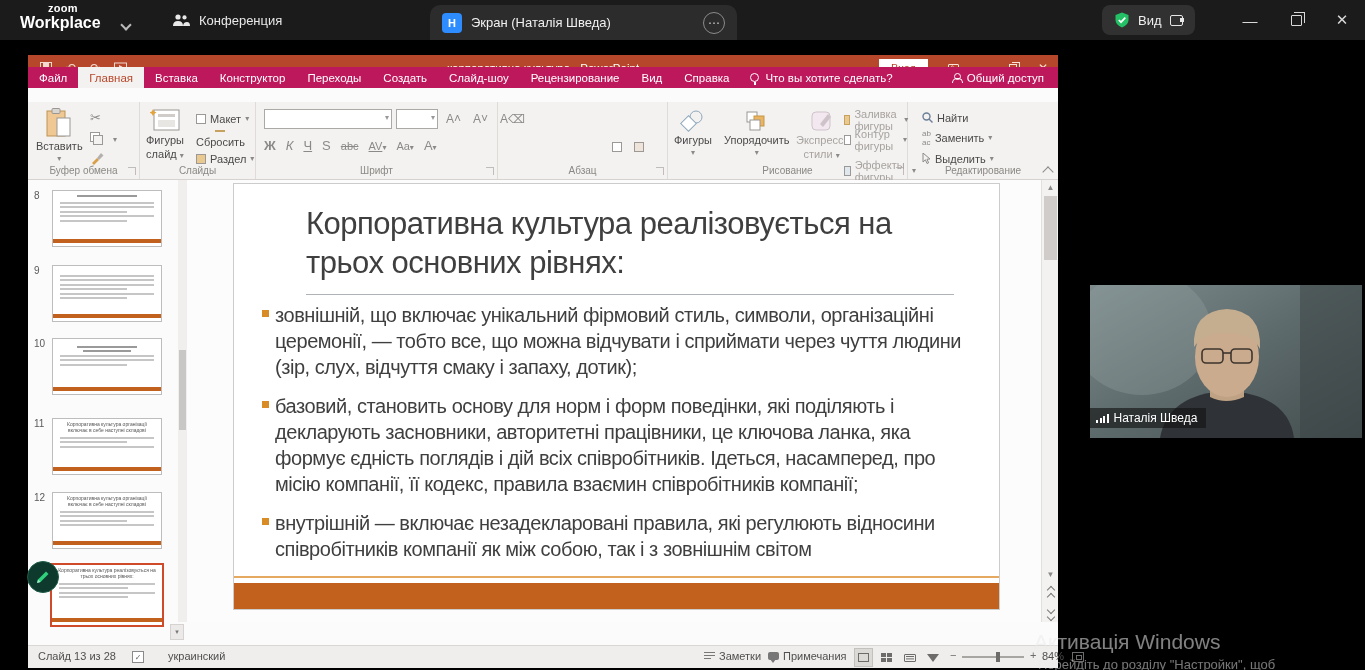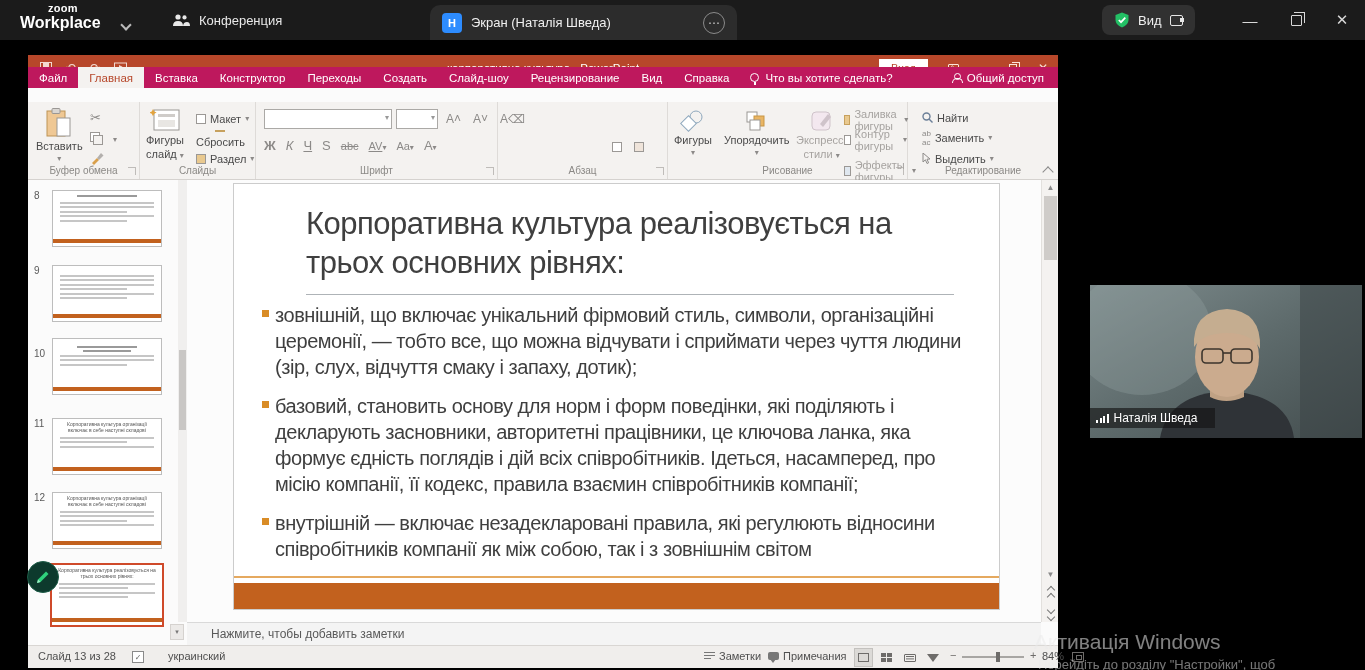--- a/index.html
+++ b/index.html
@@ -116,21 +116,21 @@
   .zhandle { position:absolute; top:-4px; left:34px; width:4px; height:10px; background:#6e6c6a; }
   .fitbox { display:inline-block; width:12px; height:10px; border:1.3px solid #6e6c6a; position:relative; }
   .fitbox::after { content:""; position:absolute; left:2.5px; top:2px; width:4px; height:3px; border:1.2px solid #6e6c6a; }
   .bubble { display:inline-block; width:11px; height:8px; background:#777; border-radius:2px; position:relative; }
   .bubble::after { content:""; position:absolute; left:2px; bottom:-3px; border-left:3px solid transparent; border-right:3px solid transparent; border-top:4px solid #777; }
   .noteslines { display:inline-block; width:11px; height:9px; position:relative; }
   .noteslines i { position:absolute; left:0; right:0; height:1.4px; background:#777; }
 
   
   .webcam { position:absolute; left:1090px; top:285px; width:272px; height:153px; background:#5c686a; overflow:hidden; }
-  .cam-label { position:absolute; left:0px; bottom:10px; background:rgba(20,20,20,.65); color:#fff; font-size:12px; padding:3px 18px 3px 6px; display:flex; align-items:center; gap:5px; }
+  .cam-label { position:absolute; left:0px; bottom:10px; background:rgba(20,20,20,.65); color:#fff; font-size:12px; padding:3px 9px 3px 6px; display:flex; align-items:center; gap:5px; }
   .micbars { display:inline-flex; align-items:flex-end; gap:1.5px; height:10px; }
   .micbars i { width:2px; background:#fff; display:inline-block; }
 
   
   .annot { position:absolute; left:27px; top:561px; width:32px; height:32px; border-radius:50%; background:#0d3a2d; border:1px solid #1d5c47; display:flex; align-items:center; justify-content:center; }
 
   
   .wm1 { position:absolute; left:1034px; top:630px; font-size:21px; color:rgba(235,235,235,.55); }
   .wm2 { position:absolute; left:1038px; top:657px; font-size:13px; color:rgba(235,235,235,.5); white-space:nowrap; }
 </style>
@@ -416,21 +416,21 @@
       <div style="height:6px;"></div>
       <div class="tl"></div>
         <div class="tl"></div>
         <div class="tl"></div>
         <div class="tl short"></div>
         <div class="tl"></div>
         <div class="tl short"></div>
       <div class="obar"></div>
     </div>
 
-    <span class="tnum" style="left:6px; top:168px;">10</span>
+    <span class="tnum" style="left:6px; top:158px;">10</span>
     <div class="thumb" style="top:158px;">
       <div style="height:5px;"></div>
       <div class="tl" style="margin:2px 24px; background:#9a9a9a;"></div>
       <div class="tl" style="margin:2px 30px; background:#9a9a9a;"></div>
       <div class="tl"></div>
         <div class="tl"></div>
         <div class="tl short"></div>
       <div class="obar"></div>
     </div>
 
@@ -488,23 +488,20 @@
         <span class="dchev up"></span>
         <span class="dchev up"></span>
       </span>
     <span class="dblchev" style="bottom:0;">
         <span class="dchev down"></span>
         <span class="dchev down"></span>
       </span>
   </div>
 
   <div class="notes-splitter">▾</div>
-  <div class="notes">
-    <span>Нажмите, чтобы добавить заметки</span>
-  </div>
 
   <div class="statusbar">
     <span class="st" style="left:10px;">Слайд 13 из 28</span>
     <span class="st spellbox" style="left:104px; top:5px;">✓</span>
     <span class="st" style="left:140px;">украинский</span>
 
     <span class="st" style="left:676px; display:flex; gap:4px; align-items:center;">
       <span class="noteslines">
           <i style="top:0;"></i>
           <i style="top:3px;"></i>

